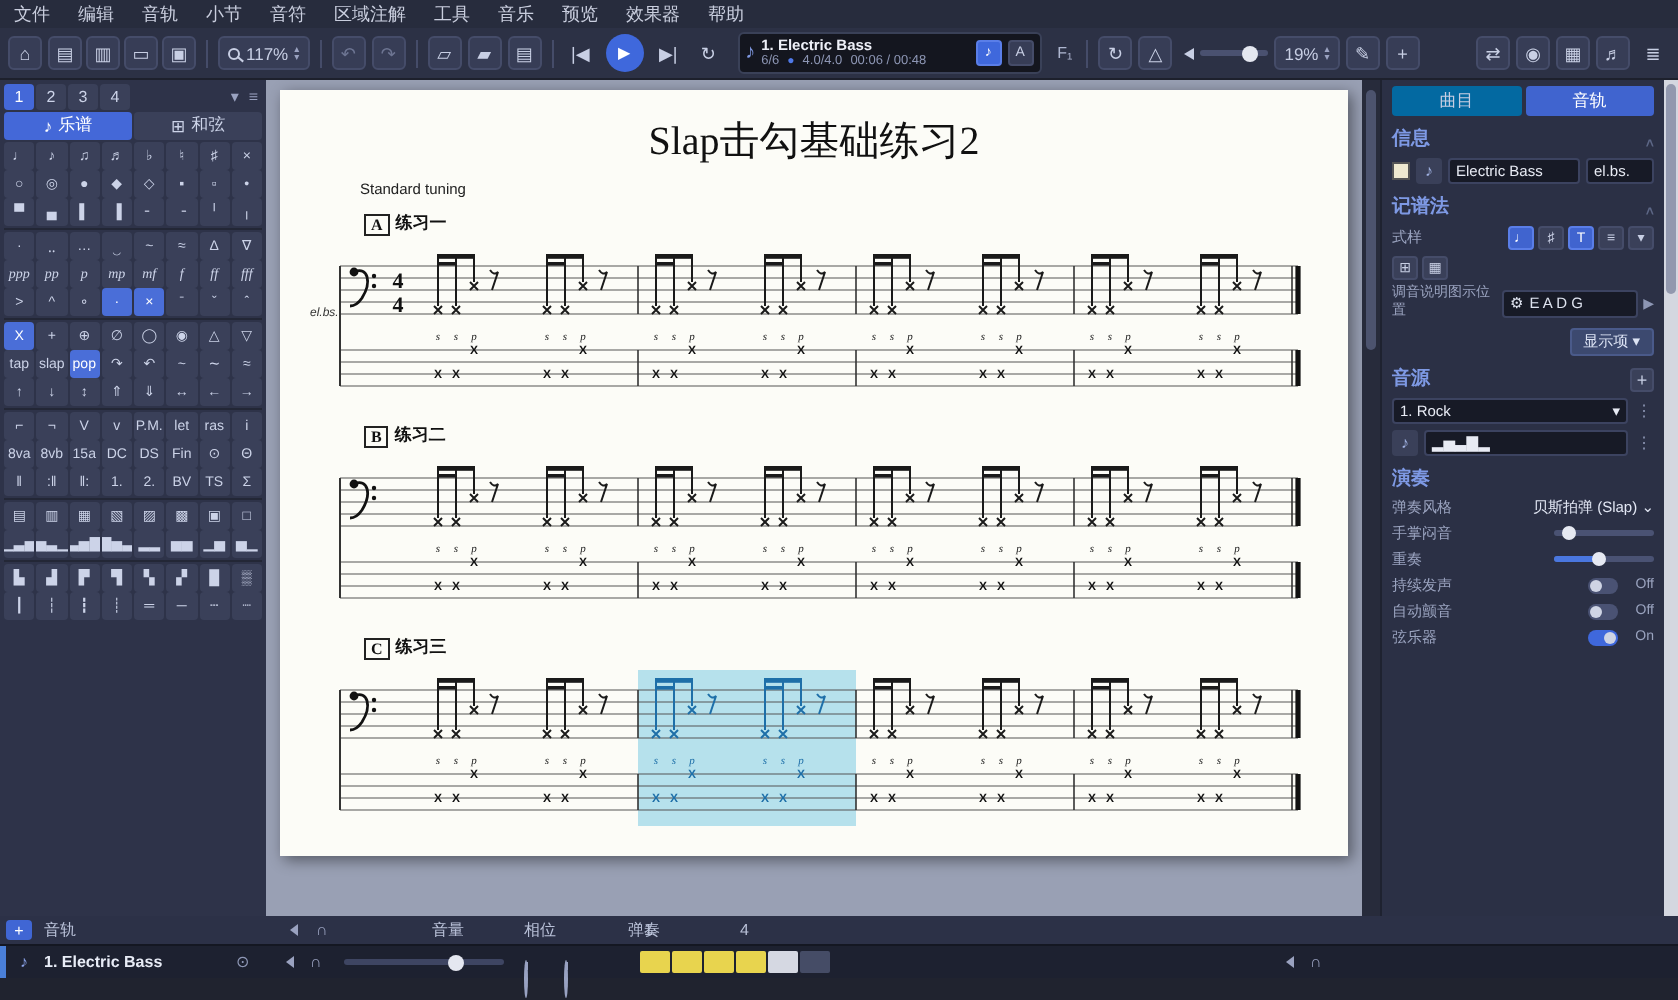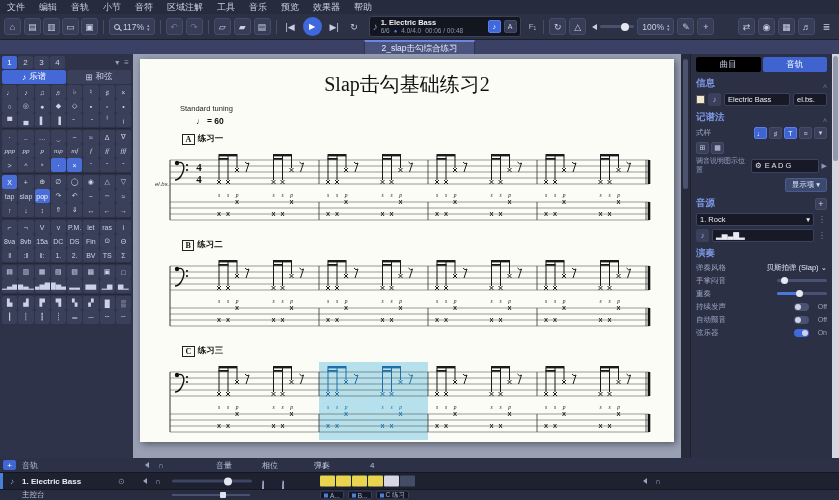--- a/index.html
+++ b/index.html
@@ -63,21 +63,21 @@
 .tempo{margin:3px 0 0 42px;font-size:8.5px;color:#111;font-weight:bold}
 .sys{position:relative;margin:2px 0 0 12px}
 .syslabel{display:flex;align-items:center;gap:3px;font-size:8.5px;color:#111;font-weight:bold;margin:7px 0 1px 16px}
 .sletter{border:1px solid #222;padding:0 2.5px;font-family:"Liberation Serif",serif;font-size:8px;line-height:9px;font-weight:bold}
 .elbs{position:absolute;left:-11px;top:48px;font-size:6px;font-style:italic;color:#333}
 .sbar{position:absolute;right:0;top:0;bottom:0;width:9px;background:#272b3b}
 .sbar i{position:absolute;left:2px;right:2px;top:5px;height:130px;background:#4c536e;border-radius:3px}
 
 .rpanel{width:142px;flex:0 0 auto;background:#2b3045;border-left:1px solid #1e2230;padding:3px 5px;display:flex;flex-direction:column;gap:3px;color:#aeb8d2;font-size:8px;overflow:hidden}
 .rp-tabs{display:flex;gap:2px}
-.rp-tab{flex:1;height:15px;display:flex;align-items:center;justify-content:center;background:#000000;border-radius:2px;color:#c6cde2;font-size:8.5px}
+.rp-tab{flex:1;height:15px;display:flex;align-items:center;justify-content:center;background:#0369a1;border-radius:2px;color:#c6cde2;font-size:8.5px}
 .rp-tab.sel{background:#4064cf;color:#fff}
 .rp-h{color:#7e99e4;font-weight:bold;font-size:9.5px;margin-top:2px;display:flex;align-items:flex-end}
 .rp-h .hcaret{margin-left:auto;color:#5c6685;font-size:7px}
 .rp-plus{margin-left:auto;width:12px;height:12px;background:#3a4059;border:1px solid #454c69;border-radius:2px;color:#c8cfe4;display:flex;align-items:center;justify-content:center;font-size:9px;font-weight:normal}
 .rp-row{display:flex;align-items:center;gap:3px}
 .swatch{width:9px;height:9px;background:#efe9cf;border:1px solid #555}
 .ibox{width:13px;height:13px;background:#3a4059;border-radius:2px;display:flex;align-items:center;justify-content:center;color:#9fb0e0;font-size:8px;flex:0 0 auto}
 .field{flex:1;height:13px;background:#171a26;border:1px solid #3c4360;border-radius:2px;color:#e8ebf4;font-size:7.5px;display:flex;align-items:center;padding:0 3px;white-space:nowrap;overflow:hidden;gap:2px}
 .field.small{flex:0 0 34px}
 .sq{width:13px;height:12px;background:#3a4059;border:1px solid #454c69;border-radius:2px;display:inline-flex;align-items:center;justify-content:center;color:#c8cfe4;font-size:7px}
@@ -191,40 +191,37 @@
     </div>
     <span class="f1">F₁</span>
     <span class="tsep"></span>
     <span class="tbtn">↻</span>
     <span class="tbtn">△</span>
     <i class="spk"></i>
     <span class="hslider">
         <i></i>
       </span>
     <span class="zoombox">
-      <span>100%</span>
+      <span>19%</span>
       <span class="stepper">
           <span>▴</span>
           <span>▾</span>
         </span>
     </span>
     <span class="tbtn">✎</span>
     <span class="tbtn">+</span>
     <div class="tright">
         <span class="tbtn">⇄</span>
         <span class="tbtn">◉</span>
         <span class="tbtn">▦</span>
         <span class="tbtn">♬</span>
       </div>
     <span class="tbtn" style="background:none;border:none">≣</span>
   </div>
 
-  <div class="tabbar">
-    <span class="doctab">2_slap击勾综合练习</span>
-  </div>
 
   <div class="main">
 
     <div class="palette">
       <div class="prow">
           <span class="ptab sel">1</span>
           <span class="ptab">2</span>
           <span class="ptab">3</span>
           <span class="ptab">4</span>
           <span class="pspace"></span>
@@ -407,21 +404,20 @@
             <span class="pcell">┄</span>
             <span class="pcell">┈</span>
           </div>
         </div>
     </div>
 
     <div class="score">
       <div class="page">
         <div class="stitle">Slap击勾基础练习2</div>
         <div class="tuning">Standard tuning</div>
-        <div class="tempo"><span>♩</span> <span>= 60</span></div>
         <div>
             <div class="sys">
               <div class="syslabel">
                 <span class="sletter">A</span>
                 <span class="sname">练习一</span>
               </div>
               <span class="elbs">el.bs.</span>
               <svg width="492" height="86" viewBox="0 0 492 86" style="display: block;">
                 <line x1="4" y1="14" x2="483" y2="14" stroke="#555" stroke-width="0.6"></line>
                 <line x1="4" y1="20" x2="483" y2="20" stroke="#555" stroke-width="0.6"></line>
@@ -1021,35 +1017,15 @@
           <span class="mcell" style="background: rgb(232, 212, 78);"></span>
           <span class="mcell" style="background: rgb(232, 212, 78);"></span>
           <span class="mcell" style="background: rgb(232, 212, 78);"></span>
           <span class="mcell" style="background: rgb(232, 212, 78);"></span>
           <span class="mcell" style="background: rgb(213, 216, 226);"></span>
           <span class="mcell" style="background: rgb(69, 76, 102);"></span>
         </span>
       <i class="ab spk sm" style="left:640px"></i>
       <span class="ab hp" style="left:655px">∩</span>
     </div>
-    <div class="mrow3">
-      <span class="ab" style="left:22px">主控台</span>
-      <span class="m3line" style="left:172px">
-          <i></i>
-        </span>
-      <span class="ab mtags" style="left:320px">
-          <span class="mtag">
-            <i></i>
-            <span>A...</span>
-          </span>
-          <span class="mtag">
-            <i></i>
-            <span>B...</span>
-          </span>
-          <span class="mtag">
-            <i></i>
-            <span>C 练习</span>
-          </span>
-        </span>
-    </div>
   </div>
 
 </div>
 
 </body></html>

